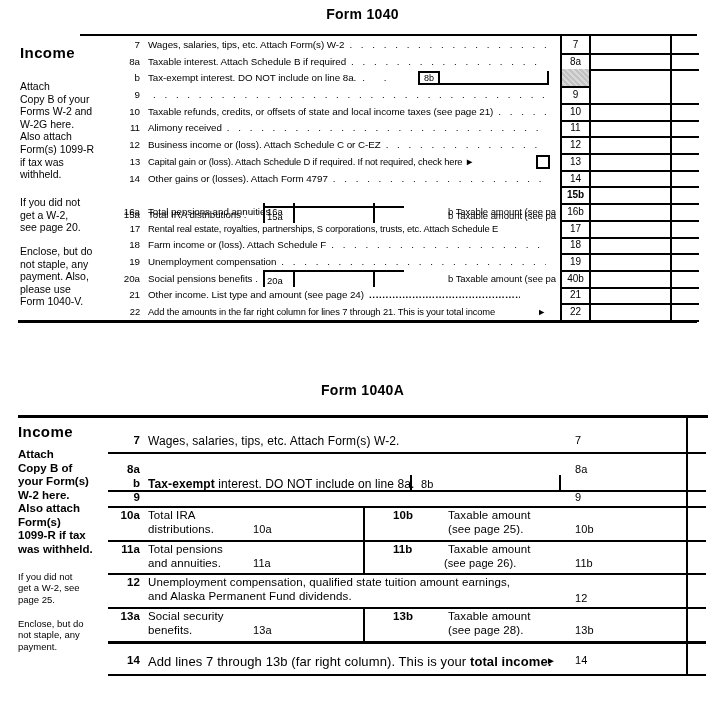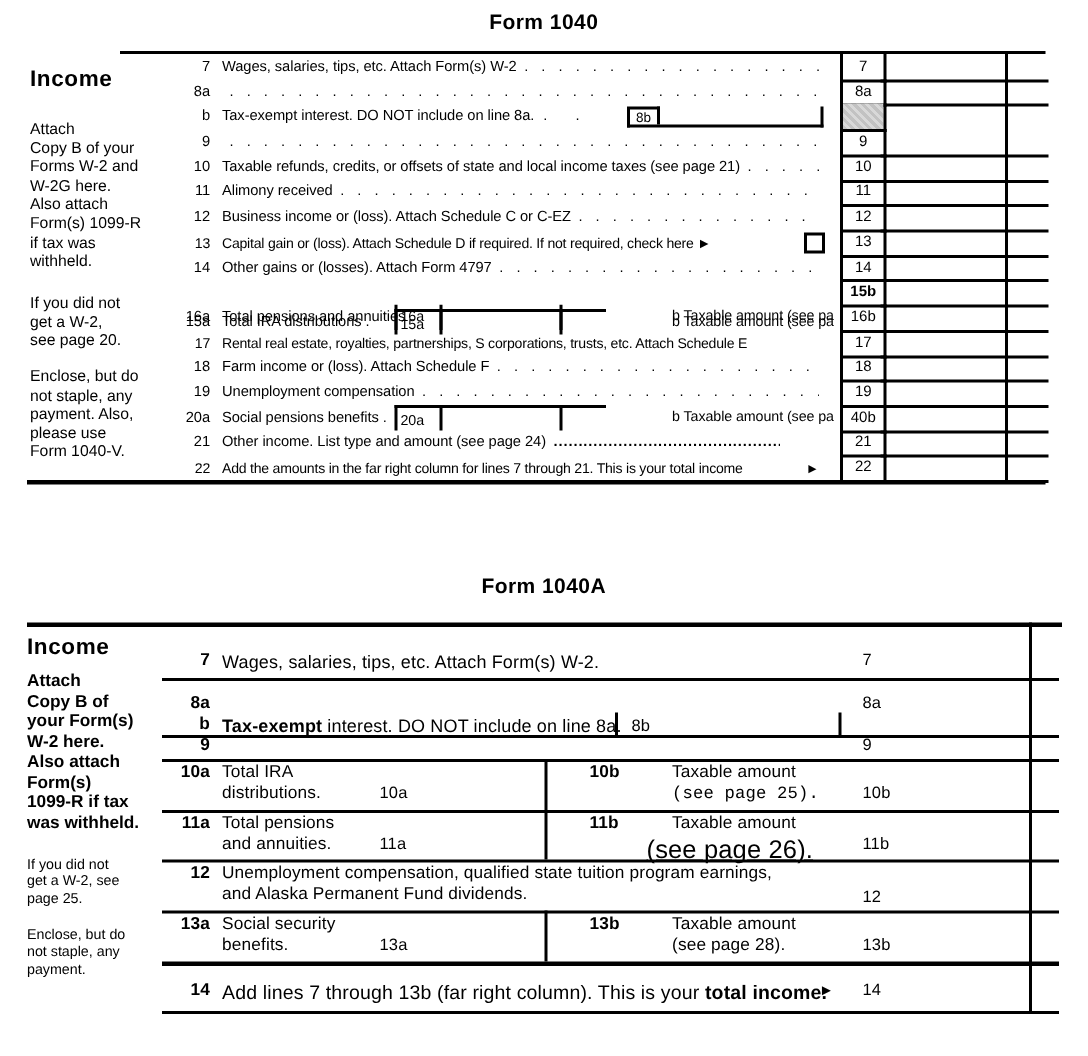--- a/index.html
+++ b/index.html
@@ -83,20 +83,21 @@
 Form 1040-V.</div>
 
     <div id="rows1040">
         <div class="r40" style="top: 36px;">
           <span class="num">7</span>
           <span class="txt">Wages, salaries, tips, etc. Attach Form(s) W-2</span>
           <span class="lead">. . . . . . . . . . . . . . . . . . . . . . . . . . . . . . . . . . . . . . . . . . . . . . . . . . . . . . . . . . . . </span>
         </div>
         <div class="r40" style="top: 52.71px;">
           <span class="num">8a</span>
+          <span class="txt">Taxable interest. Attach Schedule B if required</span>
           <span class="lead">. . . . . . . . . . . . . . . . . . . . . . . . . . . . . . . . . . . . . . . . . . . . . . . . . . . . . . . . . . . . </span>
         </div>
         <div class="r40" style="top: 69.42px;">
           <span class="num">b</span>
           <span class="txt">Tax-exempt interest. DO NOT include on line 8a.</span>
           <span class="sdots">. .</span>
           <span class="ib8">
             <span class="ibl">8b</span>
           </span>
         </div>
@@ -315,37 +316,37 @@
           <div class="ln" style="left: 467px; top: 1px; font-size: 11px;">9</div>
         </div>
         <div class="ra" style="top: 506px; height: 34px; border-bottom: 2px solid rgb(0, 0, 0);">
           <div class="ln" style="top: 3px; font-weight: bold; width: 32px; text-align: right; left: 0px;">10a</div>
           <div class="ln" style="left: 40px; top: 3px;">Total IRA</div>
           <div class="ln" style="left: 40px; top: 17px;">distributions.</div>
           <div class="ln" style="left: 145px; top: 17px; font-size: 11px;">10a</div>
           <div class="divi"></div>
           <div class="ln" style="left: 285px; top: 3px; font-weight: bold;">10b</div>
           <div class="ln" style="left: 340px; top: 3px; font-size: 11.5px;">Taxable amount</div>
-          <div class="ln" style="left: 340px; top: 17px; font-size: 11.5px; font-family: Liberation Mono, monospace;">(see page 25).</div>
+          <div class="ln" style="left: 340px; top: 17px; font-size: 11.5px;">(see page 25).</div>
           <div class="ln" style="left: 467px; top: 17px; font-size: 11px;">10b</div>
         </div>
         <div class="ra" style="top: 540px; height: 33px; border-bottom: 2px solid rgb(0, 0, 0);">
           <div class="ln" style="top: 3px; font-weight: bold; width: 32px; text-align: right; left: 0px;">11a</div>
           <div class="ln" style="left: 40px; top: 3px;">Total pensions</div>
           <div class="ln" style="left: 40px; top: 17px;">and annuities.</div>
           <div class="ln" style="left: 145px; top: 17px; font-size: 11px;">11a</div>
           <div class="divi"></div>
           <div class="ln" style="left: 285px; top: 3px; font-weight: bold;">11b</div>
           <div class="ln" style="left: 340px; top: 3px; font-size: 11.5px;">Taxable amount</div>
-          <div class="ln" style="left: 323px; top: 17px; font-size: 17px; text-decoration: underline;">(see page 26).</div>
+          <div class="ln" style="left: 336px; top: 17px; font-size: 11px;">(see page 26).</div>
           <div class="ln" style="left: 467px; top: 17px; font-size: 11px;">11b</div>
         </div>
         <div class="ra" style="top: 573px; height: 34px; border-bottom: 2px solid rgb(0, 0, 0);">
           <div class="ln" style="top: 3px; font-weight: bold; width: 32px; text-align: right; left: 0px;">12</div>
-          <div class="ln" style="left: 40px; top: 3px;">Unemployment compensation, qualified state tuition program earnings,</div>
+          <div class="ln" style="left: 40px; top: 3px;">Unemployment compensation, qualified state tuition amount earnings,</div>
           <div class="ln" style="left: 40px; top: 17px;">and Alaska Permanent Fund dividends.</div>
           <div class="ln" style="left: 467px; top: 19px; font-size: 11px;">12</div>
         </div>
         <div class="ra" style="top: 607px; height: 34px; border-bottom: 3px solid rgb(0, 0, 0);">
           <div class="ln" style="top: 3px; font-weight: bold; width: 32px; text-align: right; left: 0px;">13a</div>
           <div class="ln" style="left: 40px; top: 3px;">Social security</div>
           <div class="ln" style="left: 40px; top: 17px;">benefits.</div>
           <div class="ln" style="left: 145px; top: 17px; font-size: 11px;">13a</div>
           <div class="divi"></div>
           <div class="ln" style="left: 285px; top: 3px; font-weight: bold;">13b</div>

